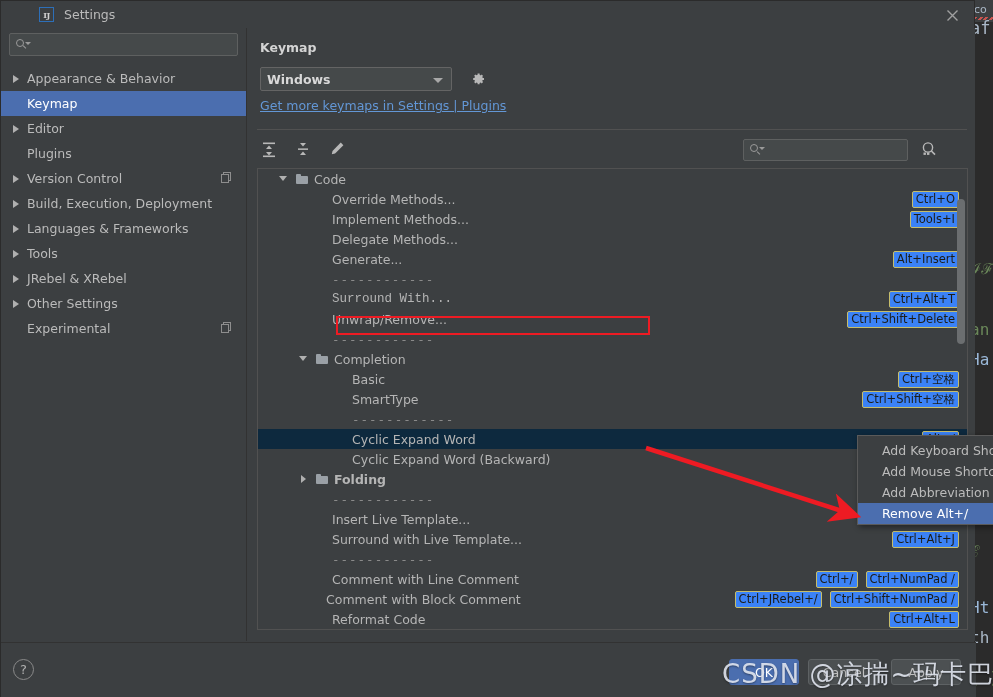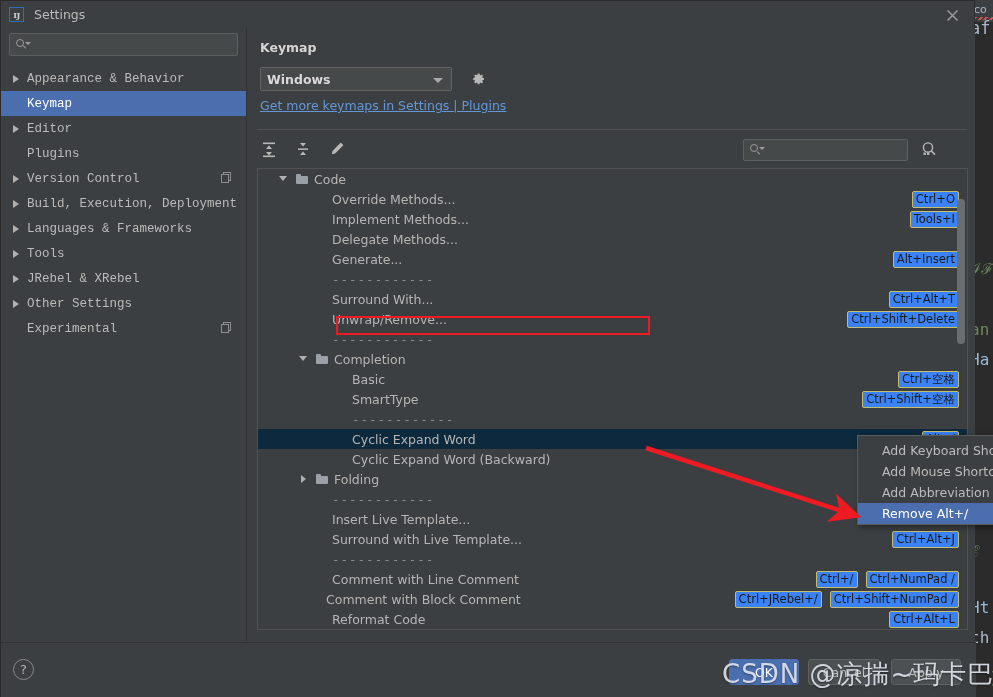--- a/index.html
+++ b/index.html
@@ -20,21 +20,21 @@
   .ide-bg .squiggle { position:absolute; left:969px; top:17px; width:24px; height:3px;
       background: repeating-linear-gradient(135deg,#c75450 0 2px,transparent 2px 4px); }
 
   
   .dialog {
     position: absolute; left: 0; top: 0; width: 975px; height: 697px;
     background: #3c3f41; border: 1px solid #2b2b2b;
   }
   .titlebar {
     position: relative; height: 27px; background: #3c3f41;
-    display: flex; align-items: center; padding-left: 8px;
+    display: flex; align-items: center; padding-left: 1px; margin-left: 37px;
   }
   .ij-logo {
     width: 15px; height: 15px; background: #3c3f41;
     border: 1.5px solid #2d6fb8; display: flex; align-items: center; justify-content: center;
     font-size: 8px; color: #d0d0d0; font-weight: bold; letter-spacing: -0.5px;
     font-family: "DejaVu Serif", serif;
   }
   .title-text { margin-left: 10px; font-size: 12.5px; color: #bbbbbb; }
   .close-btn {
     position: absolute; right: 12px; top: 4px; width: 20px; height: 20px;
@@ -63,21 +63,21 @@
     font-size: 12.5px; color: #bbbbbb; cursor: default; position: relative;
   }
   .side-item.selected { background: #4b6eaf; color: #ffffff; }
   .side-item .arrow {
     width: 14px; flex: 0 0 14px; display: flex; align-items: center; justify-content: center;
   }
   .side-item .arrow i {
     width:0; height:0; border-top:4.5px solid transparent; border-bottom:4.5px solid transparent;
     border-left:6px solid #b0b0b0; display:block;
   }
-  .side-item .lbl { margin-left: 4px; font-family: Liberation Mono, monospace; }
+  .side-item .lbl { margin-left: 4px; }
   .side-item.noarrow .lbl { margin-left: 18px; }
   .copy-ic { position: absolute; right: 14px; top: 6px; width: 11px; height: 12px; }
   .copy-ic .b1 { position:absolute; left:2px; top:0; width:8px;height:9px; border:1px solid #8e8e8e; }
   .copy-ic .b2 { position:absolute; left:0; top:2px; width:8px;height:9px; border:1px solid #8e8e8e; background:#3c3f41; }
 
   
   .panel { position: absolute; left: 247px; top: 27px; width: 727px; height: 613px; background: #3c3f41; }
   .panel-title { position: absolute; left: 12px; top: 12px; font-size: 12.5px; color: #d4d4d4; font-weight: bold; }
 
   .combo-row { position: absolute; left: 12px; top: 39px; display: flex; align-items: center; }
@@ -377,21 +377,21 @@
             <div class="row">
               <span class="rlabel" style="left: 74px;">Generate...</span>
               <span class="kbdwrap">
                 <span class="kbd2">Alt+Insert</span>
               </span>
             </div>
             <div class="row">
               <span class="dashes" style="left: 74px;">------------</span>
             </div>
             <div class="row">
-              <span class="rlabel" style="left: 74px;">Surround With...</span>
+              <span class="rlabel" style="left: 74px; font-family: Liberation Mono, monospace;">Surround With...</span>
               <span class="kbdwrap">
                 <span class="kbd2">Ctrl+Alt+T</span>
               </span>
             </div>
             <div class="row">
               <span class="rlabel" style="left: 74px;">Unwrap/Remove...</span>
               <span class="kbdwrap">
                 <span class="kbd2">Ctrl+Shift+Delete</span>
               </span>
             </div>
@@ -433,21 +433,21 @@
               <span class="rlabel" style="left: 94px;">Cyclic Expand Word (Backward)</span>
             </div>
             <div class="row">
               <span class="twist" style="left: 40px;">
                 <i class="r"></i>
               </span>
               <span class="folder" style="left: 58px;">
                 <span class="ft"></span>
                 <span class="fb"></span>
               </span>
-              <span class="rlabel node" style="left: 76px;">Folding</span>
+              <span class="rlabel node" style="left: 76px; font-weight: bold;">Folding</span>
             </div>
             <div class="row">
               <span class="dashes" style="left: 74px;">------------</span>
             </div>
             <div class="row">
               <span class="rlabel" style="left: 74px;">Insert Live Template...</span>
             </div>
             <div class="row">
               <span class="rlabel" style="left: 74px;">Surround with Live Template...</span>
               <span class="kbdwrap">

